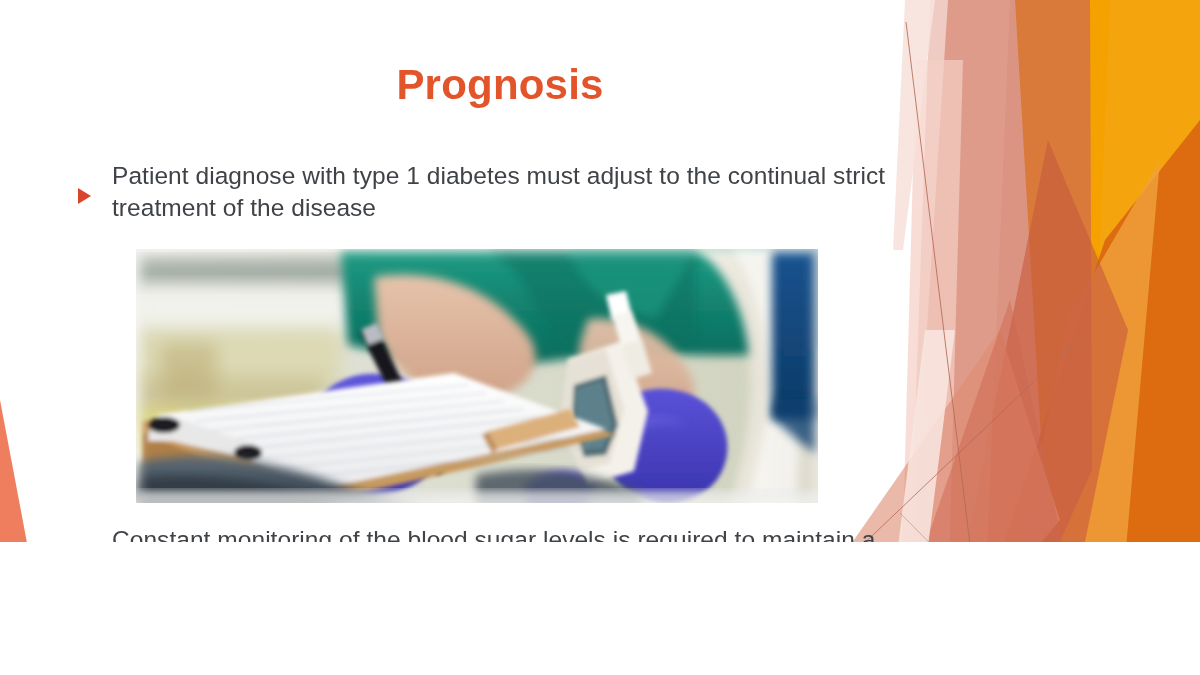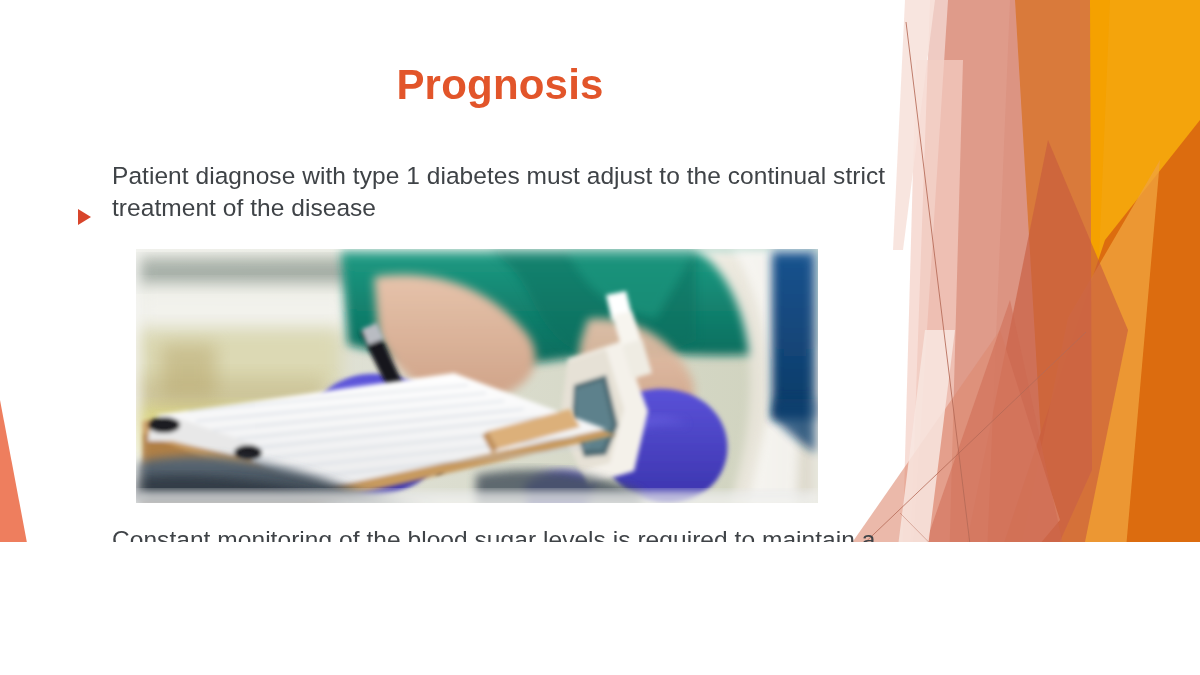--- a/index.html
+++ b/index.html
@@ -41,21 +41,21 @@
     font-weight: bold;
     letter-spacing: 0.2px;
     line-height: 1.1;
     color: #E2552A;
   }
 
   
   .bullet {
     position: absolute;
     display: flex;
-    align-items: flex-end;
+    align-items: center;
     gap: 0px;
   }
   .bullet-1 { left: 78px; top: 160px; width: 845px; }
   .bullet-2 { left: 78px; top: 524px; width: 845px; }
 
   .bullet-marker {
     flex: 0 0 auto;
     width: 34px;
     padding-top: 8px;
     display: flex;

